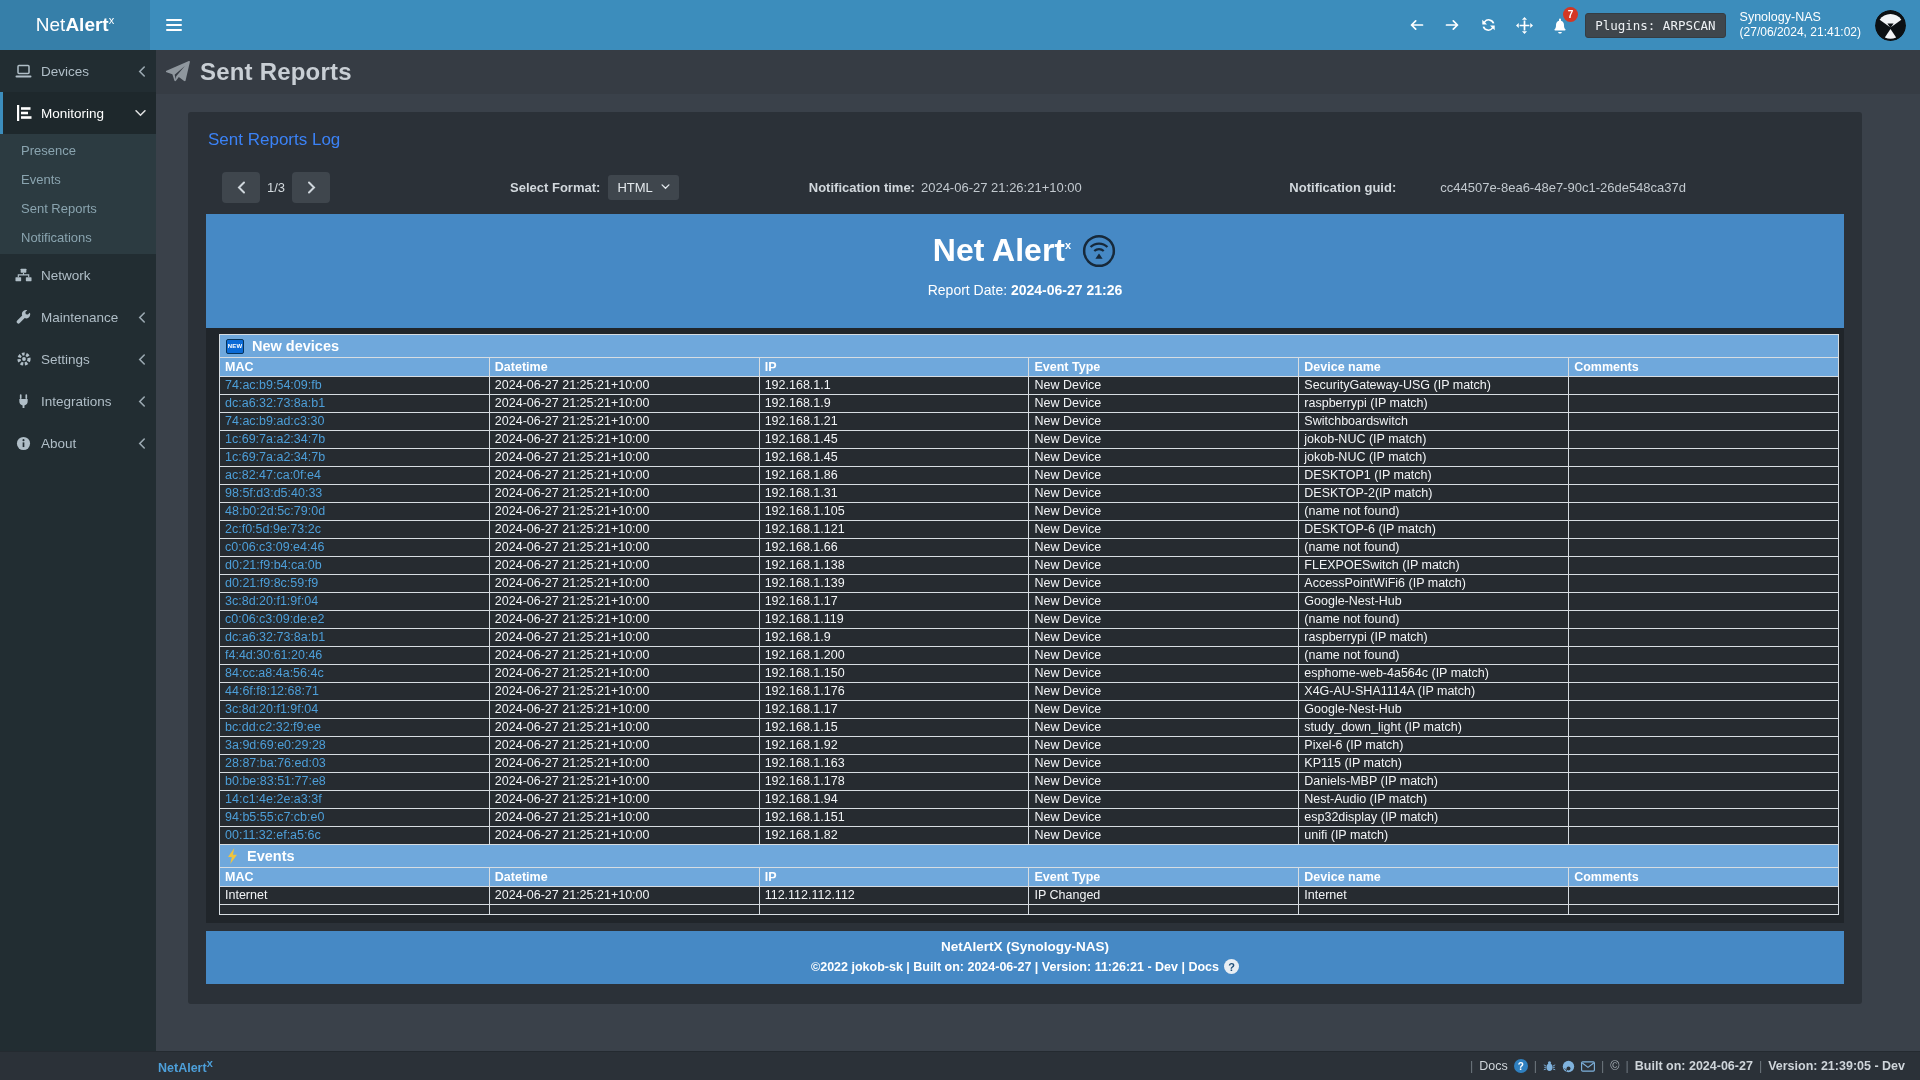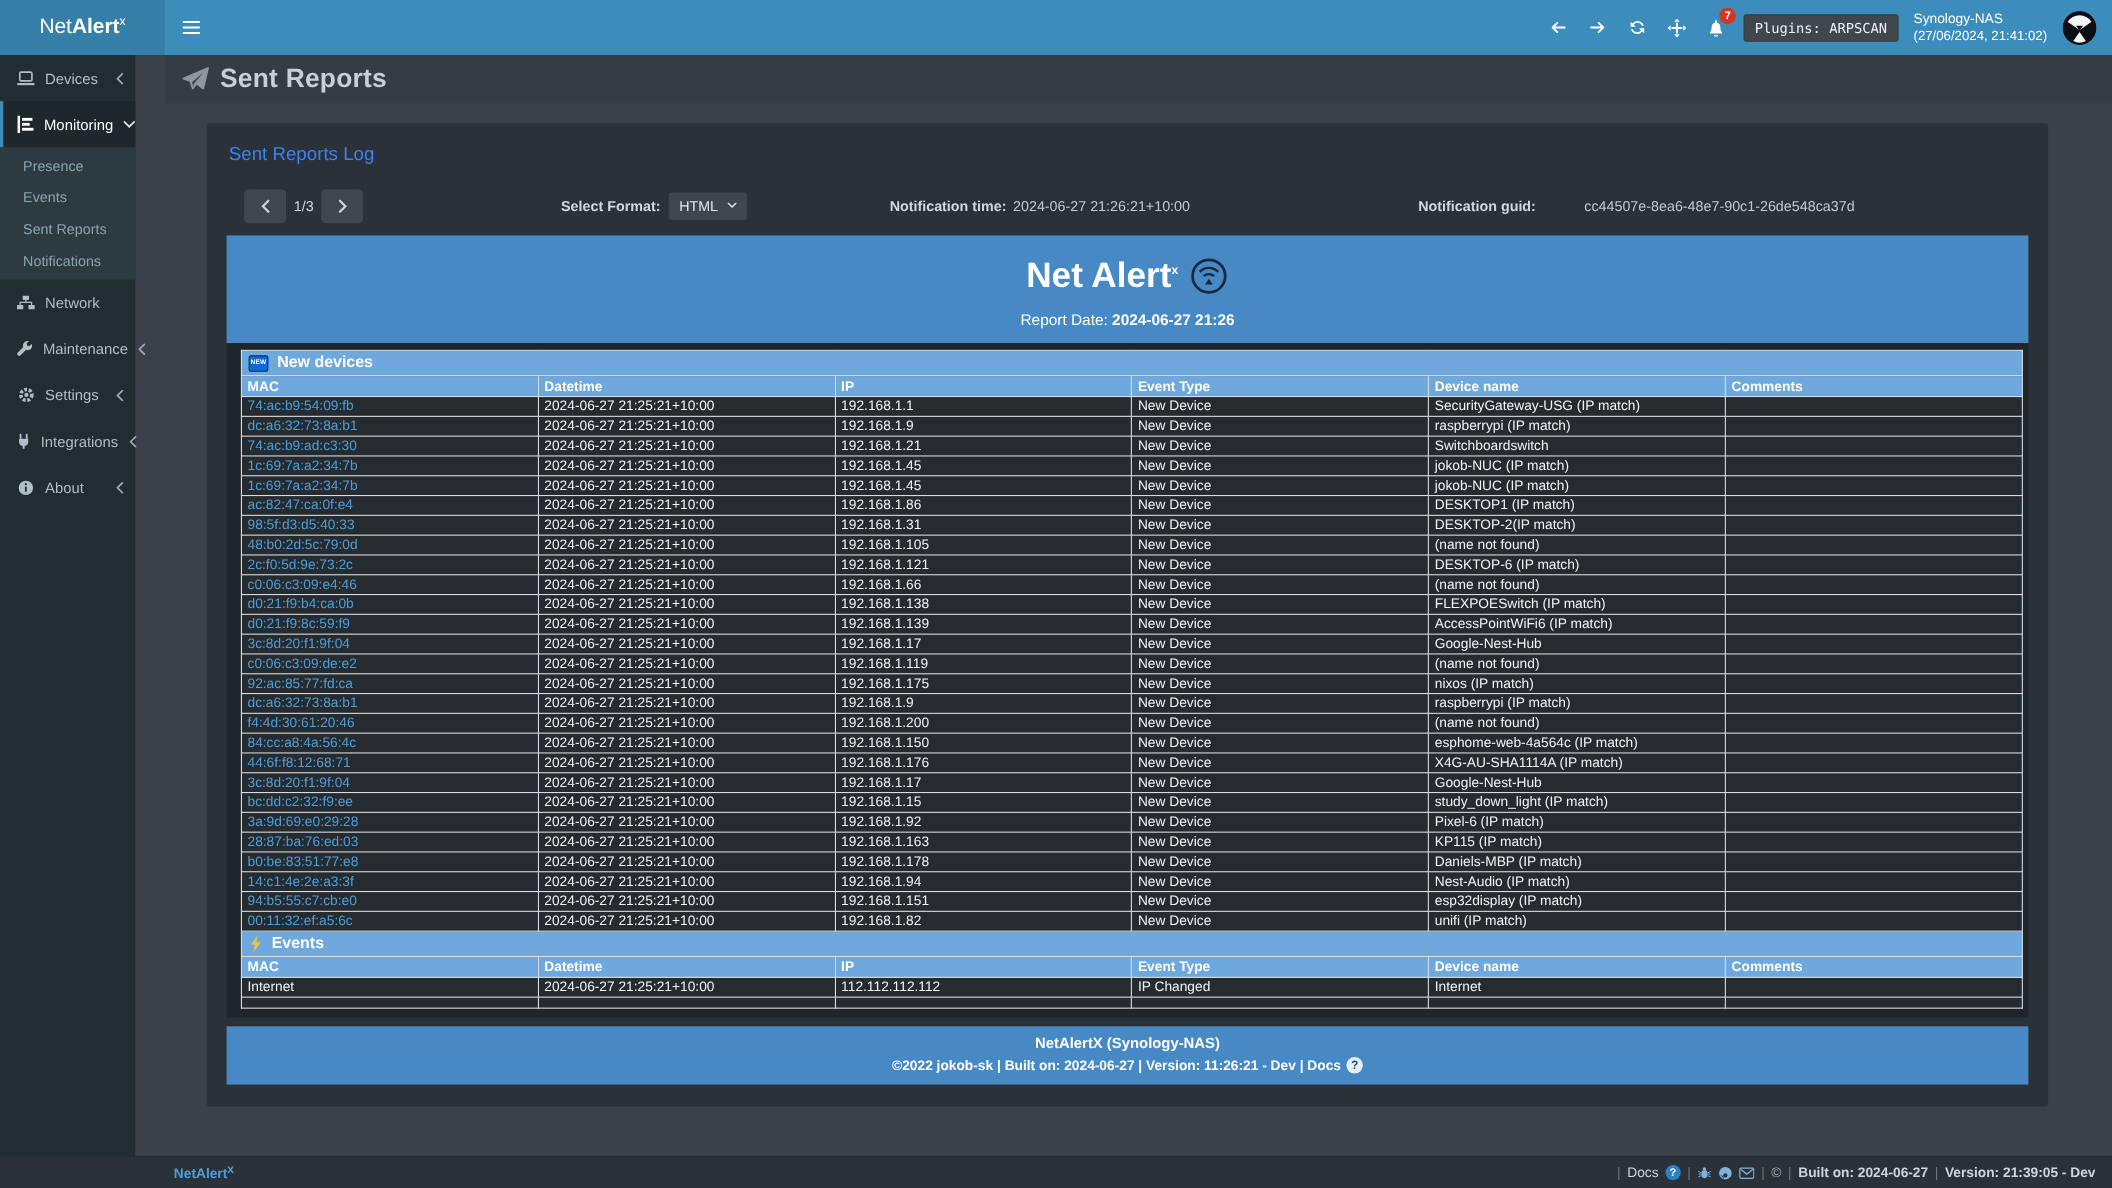--- a/index.html
+++ b/index.html
@@ -20,21 +20,21 @@
   .top-right { margin-left:auto; display:flex; align-items:center; gap:14px; padding-right:14px; color:#fff; }
   .nav-icon { width:22px; height:22px; display:flex; align-items:center; justify-content:center; color:#fff; cursor:pointer; position:relative; }
   .badge { position:absolute; top:-7px; right:-7px; min-width:15px; height:15px; border-radius:8px; background:#d33724; color:#fff; font-size:10px; font-weight:bold; display:flex; align-items:center; justify-content:center; padding:0 3px; }
   .plugins-pill { background:#3f464c; border:1px solid #353c42; border-radius:3px; color:#eef1f4; font-family:"DejaVu Sans Mono", monospace; font-size:12.5px; padding:4px 9px; }
   .host { text-align:left; line-height:1.25; }
   .host .h1 { font-size:12.5px; }
   .host .h2 { font-size:12px; }
   .avatar { width:31px; height:31px; border-radius:50%; overflow:hidden; cursor:pointer; }
 
   
-  .sidebar { position:absolute; top:50px; left:0; width:123px; bottom:29px; background:#222d32; z-index:20; }
+  .sidebar { position:absolute; top:50px; left:0; width:156px; bottom:29px; background:#222d32; z-index:20; }
   .menu-item { height:42px; display:flex; align-items:center; gap:9px; padding:0 10px 0 15px; color:#b0bec7; font-size:13.5px; cursor:pointer; }
   .menu-item .micon { width:17px; display:flex; justify-content:center; }
   .menu-item .chev { margin-left:auto; opacity:.85; }
   .menu-item.active { background:#1e282c; color:#fff; border-left:3px solid #3c8dbc; padding-left:12px; }
   .submenu { background:#2c3b41; padding:2px 0; }
   .submenu-item { height:29px; display:flex; align-items:center; padding-left:21px; color:#8aa4af; font-size:13px; cursor:pointer; }
 
   
   .main { position:absolute; top:50px; left:150px; right:0; bottom:29px; background:#3a414a; }
   .content-header { height:44px; background:#363c44; display:flex; align-items:center; gap:10px; padding-left:15px; color:#c9cfd5; }
@@ -50,21 +50,21 @@
   .pager-label { color:#d3d9de; }
   .fmt { display:flex; align-items:center; gap:8px; margin-left:180px; }
   .fmt-label, .meta-label { font-weight:bold; color:#d2d8dd; font-size:13px; }
   .fmt-select { background:#3f464d; border-radius:3px; padding:5px 9px; display:flex; align-items:center; gap:8px; color:#e3e8ec; cursor:pointer; font-size:13px; }
   .meta { display:flex; align-items:baseline; gap:6px; color:#c2c9cf; }
   .meta.time { margin-left:130px; }
   .meta.guid { margin-left:auto; margin-right:158px;gap:44px; }
 
   
   .report { margin-top:8px; }
-  .rpt-header { background:#4689c5; text-align:center; padding:18px 0 14px 0; }
+  .rpt-header { background:#4689c5; text-align:center; padding:18px 0 30px 0; }
   .rpt-title { color:#fff; font-size:32px; font-weight:bold; display:inline-flex; align-items:center; gap:10px; }
   .rpt-date { color:#fff; font-size:14px; margin-top:13px; }
   .rpt-date b { font-weight:bold; }
   .rpt-body { background:#20252a; padding:6px 5px 8px 13px; }
   table.rpt { width:100%; border-collapse:collapse; font-size:12.5px; table-layout:fixed; }
   table.rpt th, table.rpt td { border:1px solid #d7dde2; }
   tr.section-row th { background:#6fa8dc; color:#fff; text-align:left; font-size:14.5px; font-weight:bold; padding:3px 6px; }
   tr.section-row th .sec-inner { display:flex; align-items:center; gap:8px; }
   tr.cols-row th { background:#6fa8dc; color:#fff; text-align:left; font-weight:bold; font-size:12.5px; padding:2px 5px; }
   table.rpt td { background:#262b30; color:#f2f4f6; padding:2px 5px; line-height:13px; height:18px; white-space:nowrap; overflow:hidden; }
@@ -450,28 +450,20 @@
               </tr>
               <tr>
                 <td><a class="mac-link">c0:06:c3:09:de:e2</a></td>
                 <td>2024-06-27 21:25:21+10:00</td>
                 <td>192.168.1.119</td>
                 <td>New Device</td>
                 <td>(name not found)</td>
                 <td></td>
               </tr>
               <tr>
-                <td><a class="mac-link">92:ac:85:77:fd:ca</a></td>
-                <td>2024-06-27 21:25:21+10:00</td>
-                <td>192.168.1.175</td>
-                <td>New Device</td>
-                <td>nixos (IP match)</td>
-                <td></td>
-              </tr>
-              <tr>
                 <td><a class="mac-link">dc:a6:32:73:8a:b1</a></td>
                 <td>2024-06-27 21:25:21+10:00</td>
                 <td>192.168.1.9</td>
                 <td>New Device</td>
                 <td>raspberrypi (IP match)</td>
                 <td></td>
               </tr>
               <tr>
                 <td><a class="mac-link">f4:4d:30:61:20:46</a></td>
                 <td>2024-06-27 21:25:21+10:00</td>

